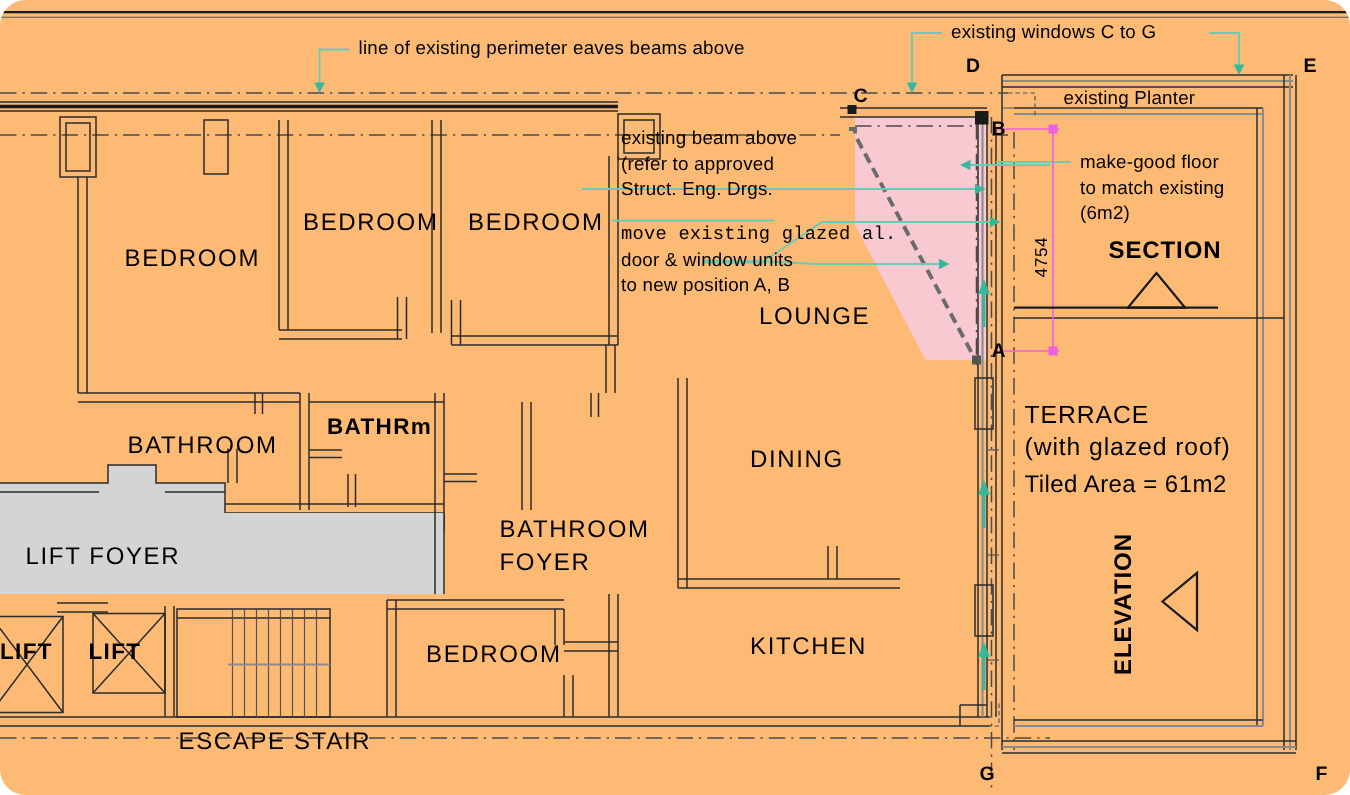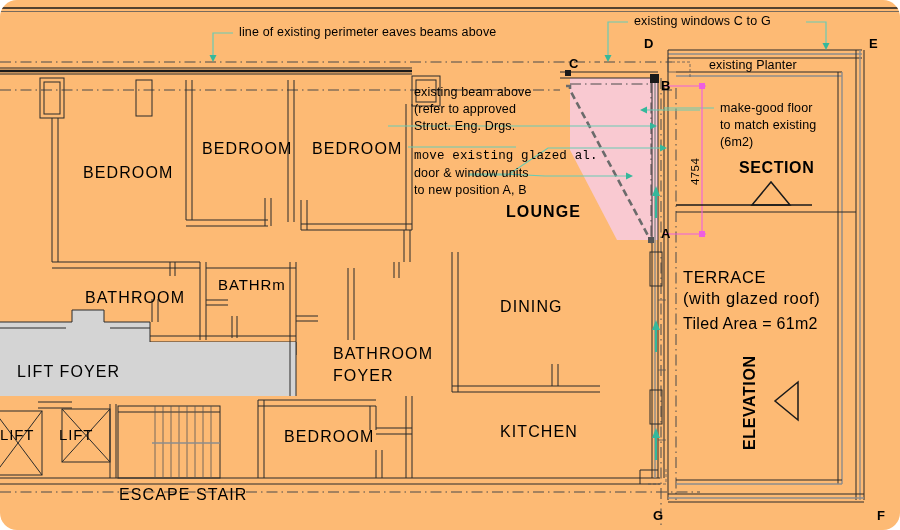--- a/index.html
+++ b/index.html
@@ -30,20 +30,21 @@
   }
   
   .room {
     font-size: 16px;
     letter-spacing: 1.1px;
     font-weight: 400;
   }
   .room-sm {
     font-size: 15px;
     letter-spacing: 0.9px;
+    font-weight: bold;
   }
   .note {
     font-size: 12.5px;
     letter-spacing: 0.15px;
   }
   .corner {
     font-size: 13px;
     font-weight: bold;
     letter-spacing: 0;
   }
@@ -395,21 +396,21 @@
   <div class="lbl room" style="left:312px; top:140px;">BEDROOM</div>
   <div class="lbl room" style="left:85px; top:289px;">BATHROOM</div>
   <div class="lbl room-sm" style="left:218px; top:276px;">BATHRm</div>
   <div class="lbl room" style="left:17px; top:363px;">LIFT FOYER</div>
   <div class="lbl room" style="left:333px; top:345px;">BATHROOM</div>
   <div class="lbl room" style="left:333px; top:367px;">FOYER</div>
   <div class="lbl room-sm" style="left:0px; top:426px;">LIFT</div>
   <div class="lbl room-sm" style="left:59px; top:426px;">LIFT</div>
   <div class="lbl room" style="left:119px; top:450px;margin-top:36px;">ESCAPE STAIR</div>
   <div class="lbl room" style="left:284px; top:428px;">BEDROOM</div>
-  <div class="lbl room" style="left:506px; top:203px;font-weight:bold;">LOUNGE</div>
+  <div class="lbl room" style="left:506px; top:203px;">LOUNGE</div>
   <div class="lbl room" style="left:500px; top:298px;">DINING</div>
   <div class="lbl room" style="left:500px; top:423px;">KITCHEN</div>
 
   <div class="lbl corner" style="left:661px; top:226px;">A</div>
   <div class="lbl corner" style="left:661px; top:78px;">B</div>
   <div class="lbl corner" style="left:569px; top:56px;">C</div>
   <div class="lbl corner" style="left:644px; top:36px;">D</div>
   <div class="lbl corner" style="left:869px; top:36px;">E</div>
   <div class="lbl corner" style="left:877px; top:508px;">F</div>
   <div class="lbl corner" style="left:653px; top:508px;">G</div>

